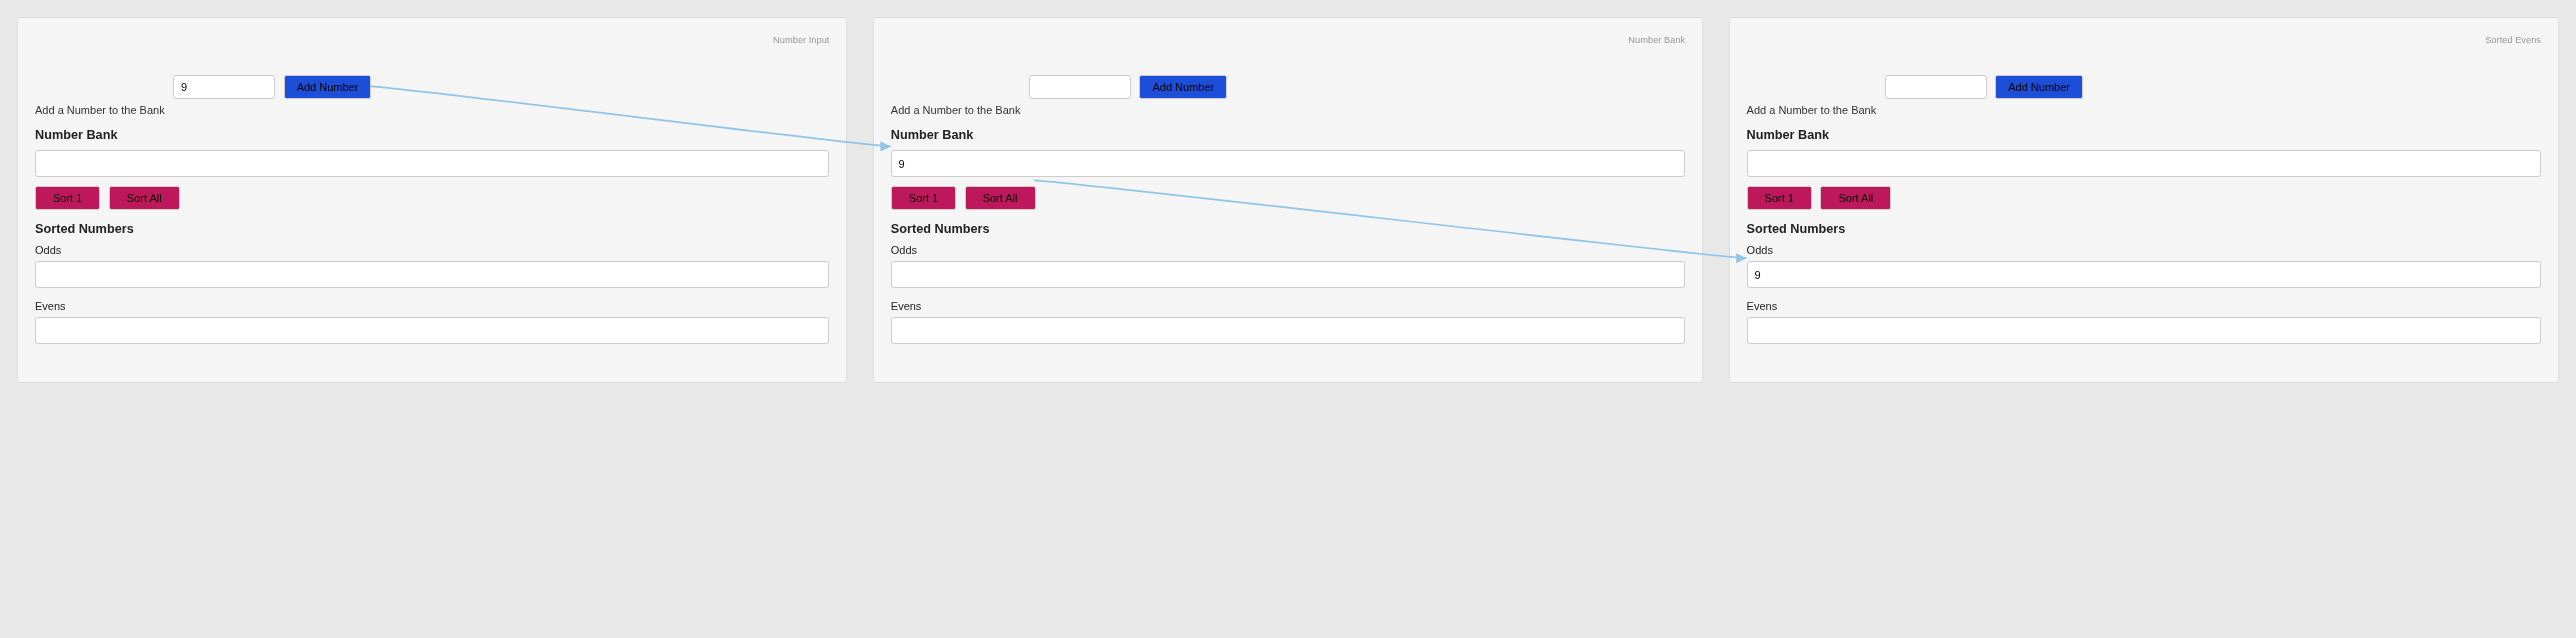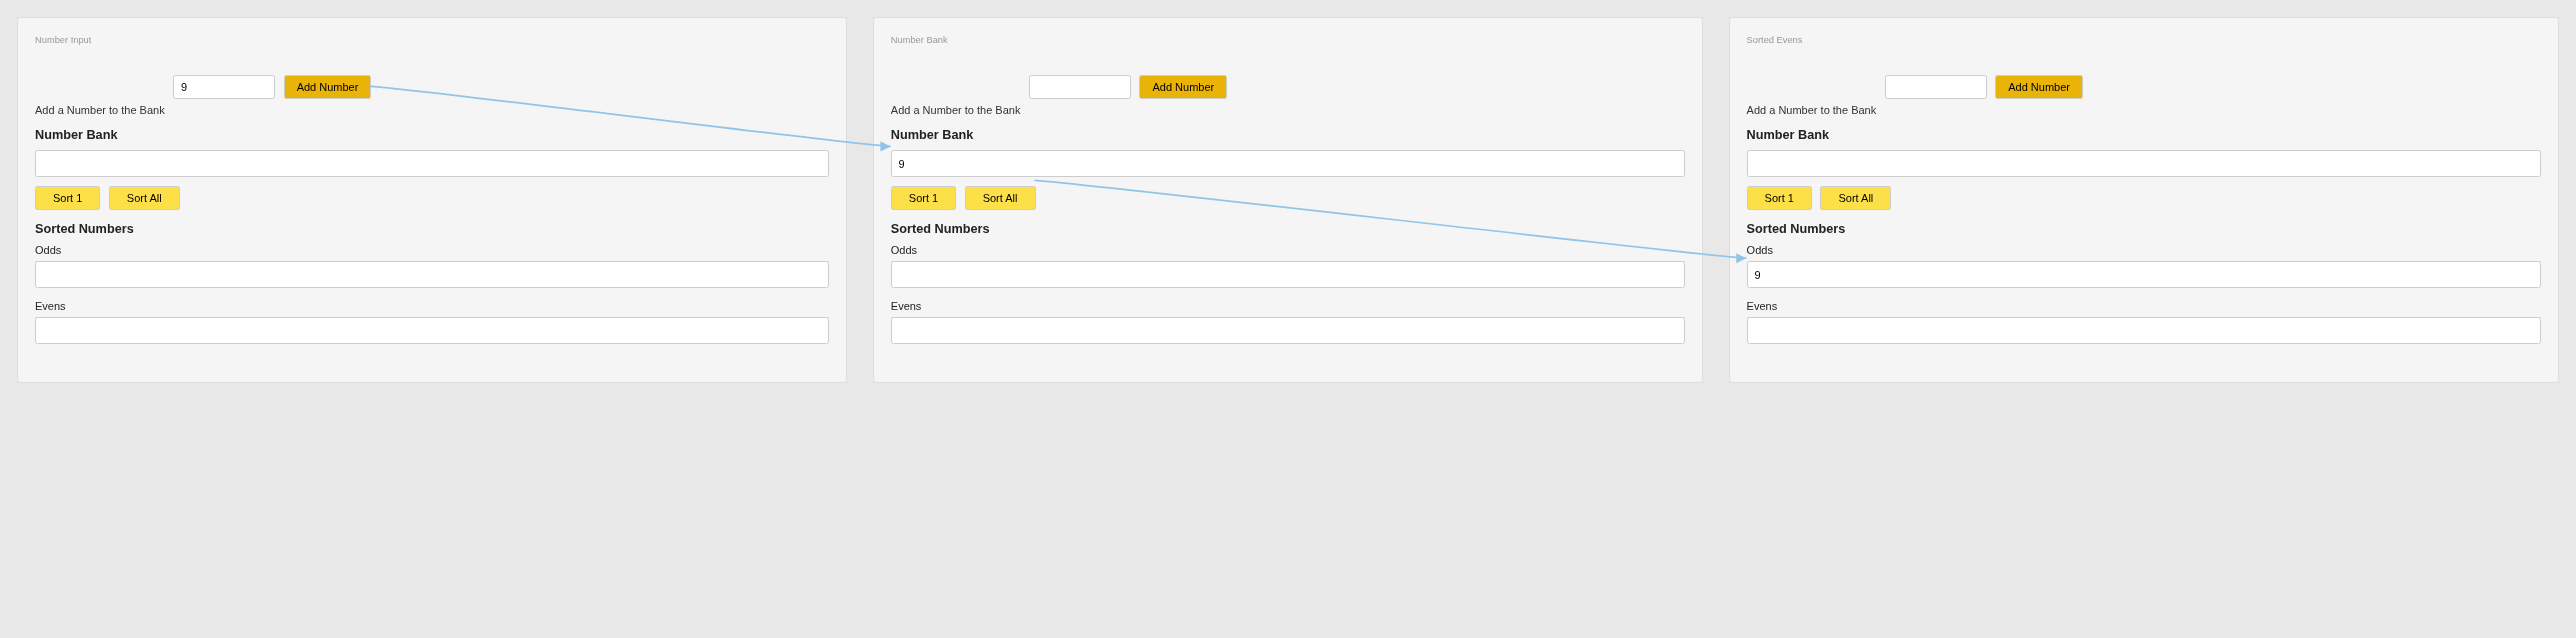--- a/index.html
+++ b/index.html
@@ -26,20 +26,21 @@
       padding: 17px 17px 25.4px 17px;
       flex: 1;
       position: relative;
     }
 
     .panel-title {
       font-size: 9.3px;
       color: #999;
       margin-bottom: 13.5px;
       font-weight: 400;
+      text-align: right;
     }
 
     .row {
       display: flex;
       align-items: center;
       gap: 8.5px;
       margin-bottom: 12px;
     }
 
     .label {
@@ -58,21 +59,21 @@
       width: 102px;
       height: 24px;
       outline: none;
     }
 
     .btn {
       border: 0.8px solid #ccc;
       border-radius: 2.5px;
       padding: 3.4px 12px;
       font-size: 11px;
-      background: #eab308;
+      background: #1d4ed8;
       cursor: pointer;
       height: 24px;
       white-space: nowrap;
     }
 
     .section-title {
       font-size: 12.7px;
       font-weight: 700;
       color: #222;
       margin-bottom: 8.5px;
@@ -95,21 +96,21 @@
       display: flex;
       gap: 8.5px;
       margin-bottom: 12px;
     }
 
     .sort-btn {
       border: 0.8px solid #ccc;
       border-radius: 2.5px;
       padding: 3.4px 17px;
       font-size: 11px;
-      background: #fde047;
+      background: #be185d;
       cursor: pointer;
       height: 24px;
     }
 
     .subsection-title {
       font-size: 11px;
       font-weight: 400;
       color: #222;
       margin-bottom: 5.1px;
     }

